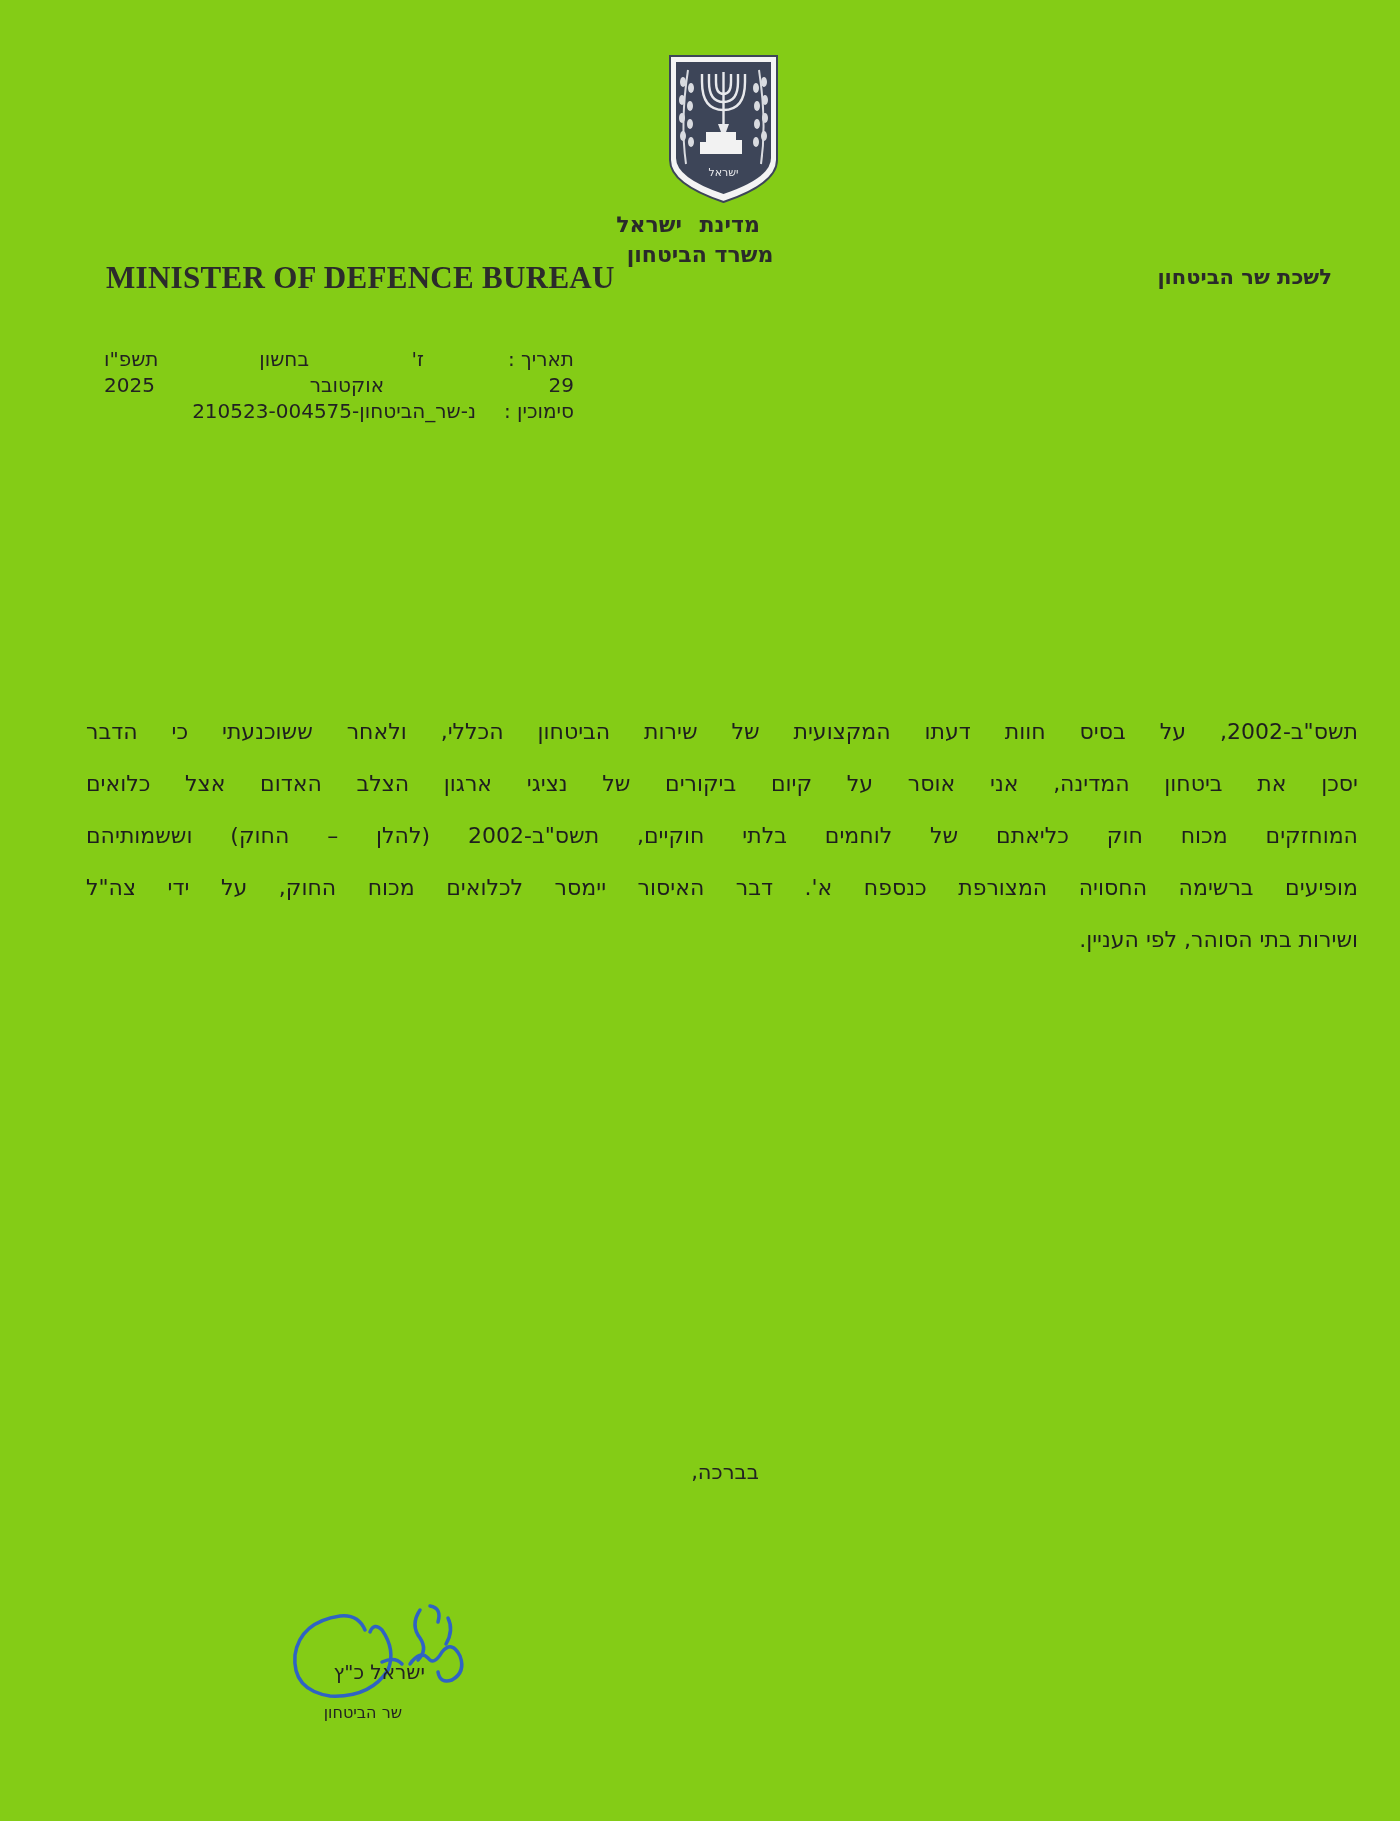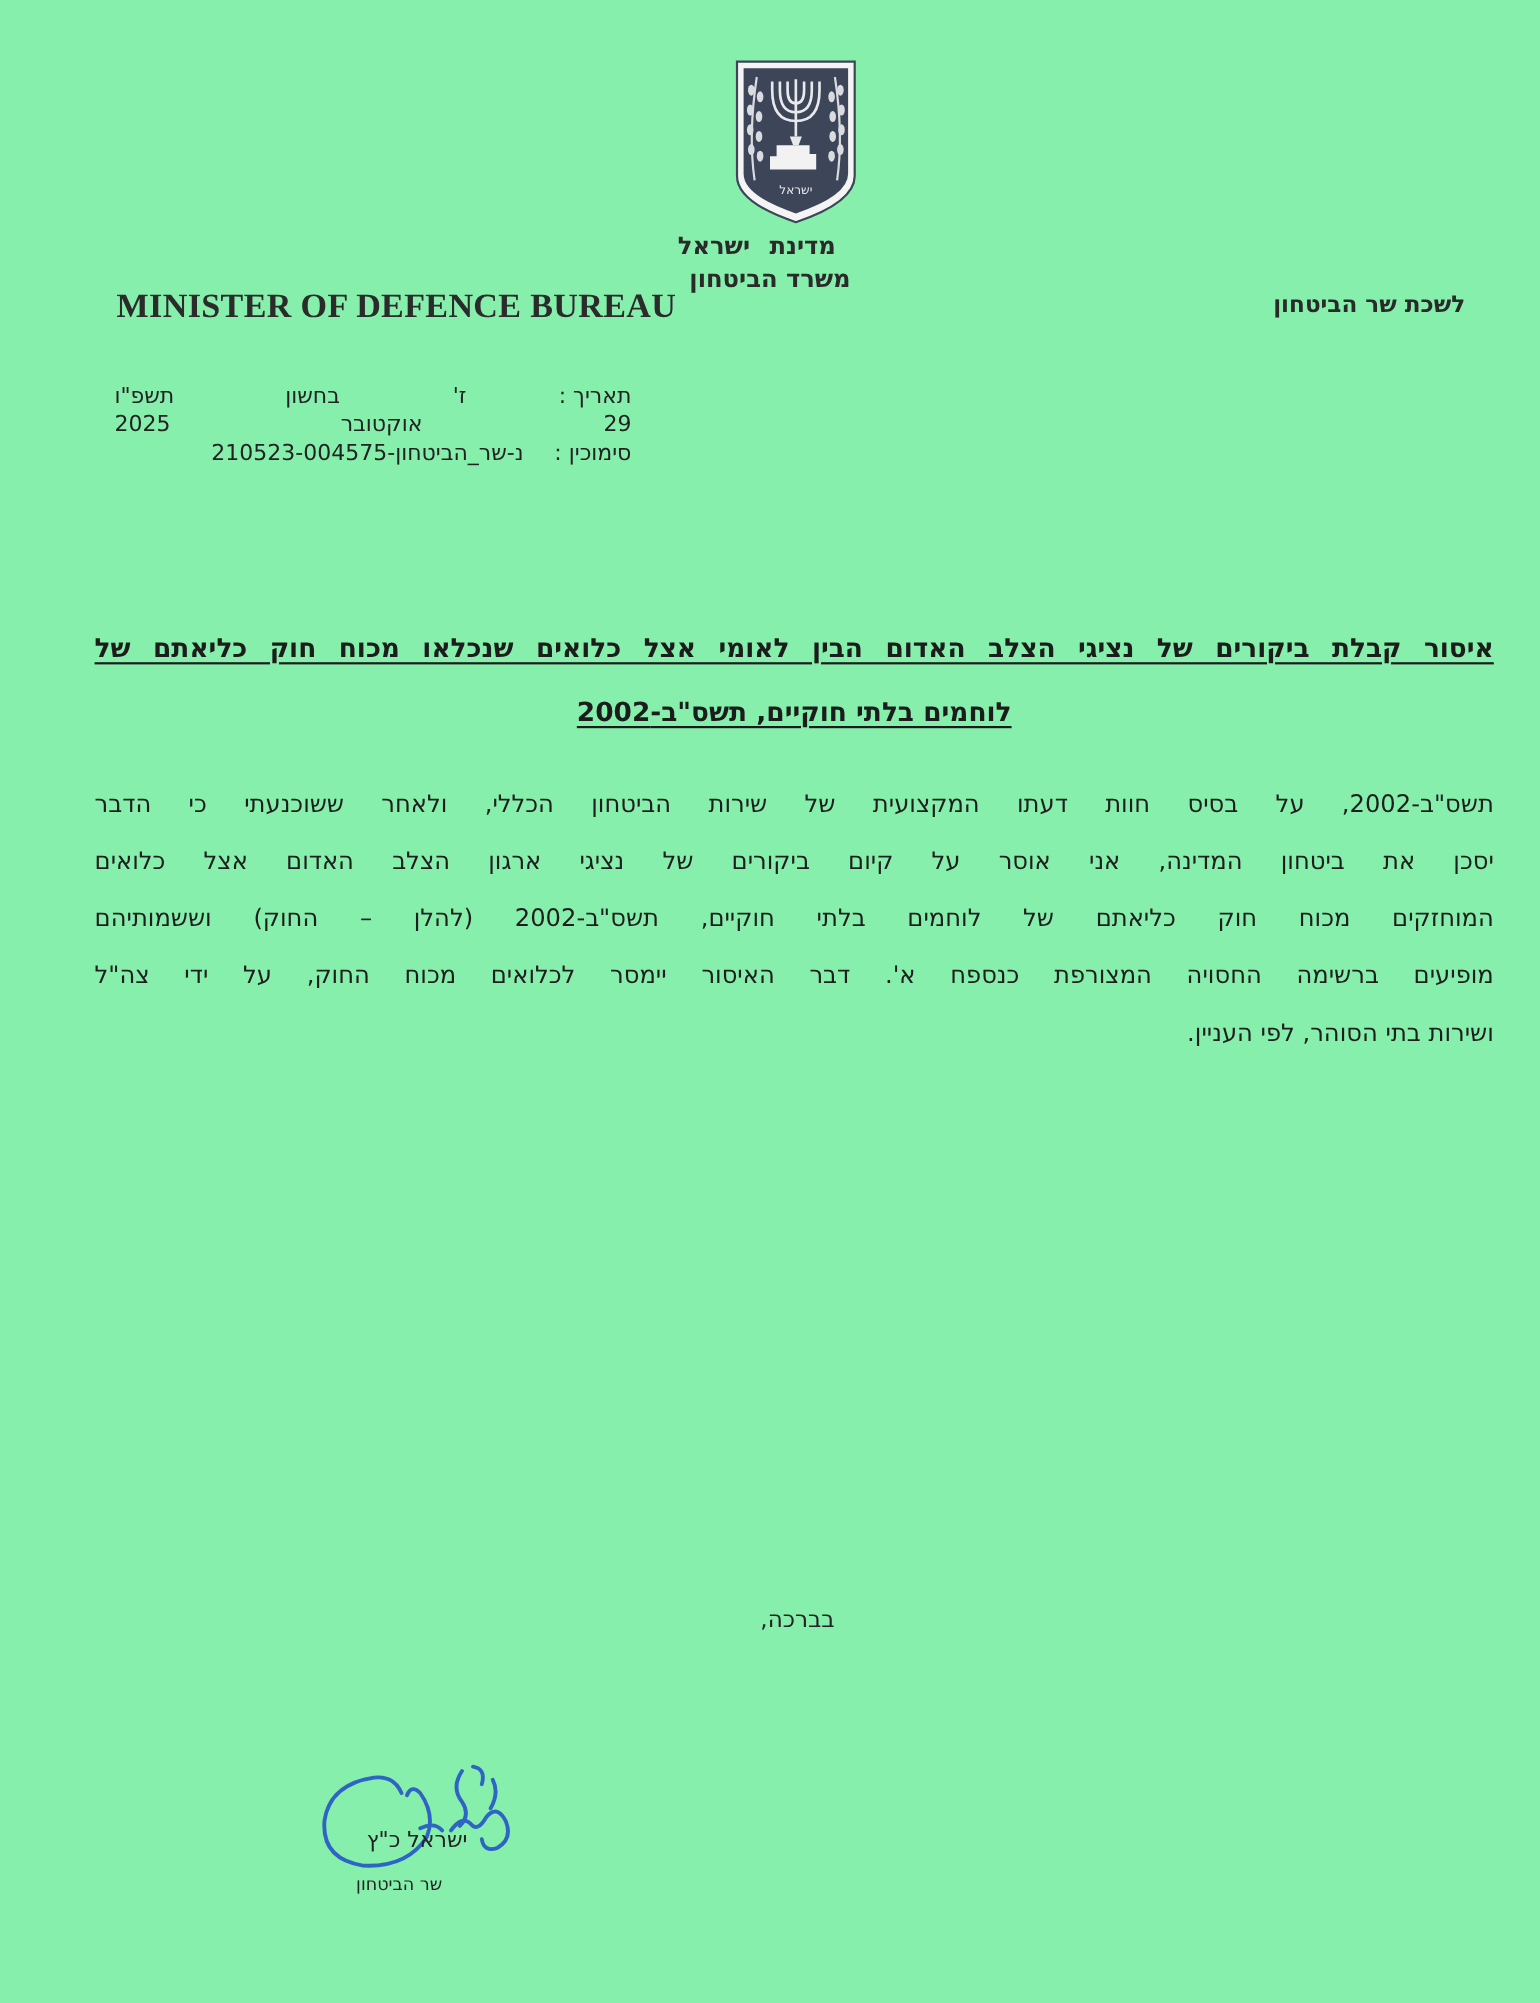--- a/index.html
+++ b/index.html
@@ -12,21 +12,21 @@
       height: 1821px;
       position: relative;
       overflow: hidden;
       color: #1f1f1f;
       font-family: "DejaVu Sans", sans-serif;
     }
     .page {
       position: absolute;
       left: 0; top: 0;
       width: 1400px; height: 1821px;
-      background: #86efac;
+      background: #84cc16;
     }
 
     
     .emblem {
       position: absolute;
       left: 666px;
       top: 52px;
       width: 115px;
       height: 152px;
     }
@@ -234,24 +234,20 @@
       <span class="c-daynum">29</span>
       <span class="c-monthname">אוקטובר</span>
       <span class="c-year">2025</span>
     </div>
     <div class="meta-row">
       <span class="lbl">סימוכין :</span>
       <span class="c-ref">נ-שר_הביטחון-210523-004575</span>
     </div>
   </div>
 
-  <div class="title">
-    <span class="tl tl1">איסור קבלת ביקורים של נציגי הצלב האדום הבין לאומי אצל כלואים שנכלאו מכוח חוק כליאתם של</span>
-    <span class="tl tl2">לוחמים בלתי חוקיים, תשס"ב-2002</span>
-  </div>
 
   <div class="body-text">
     <span class="bl">תשס"ב-2002, על בסיס חוות דעתו המקצועית של שירות הביטחון הכללי, ולאחר ששוכנעתי כי הדבר</span>
     <span class="bl">יסכן את ביטחון המדינה, אני אוסר על קיום ביקורים של נציגי ארגון הצלב האדום אצל כלואים</span>
     <span class="bl">המוחזקים מכוח חוק כליאתם של לוחמים בלתי חוקיים, תשס"ב-2002 (להלן – החוק) וששמותיהם</span>
     <span class="bl">מופיעים ברשימה החסויה המצורפת כנספח א'. דבר האיסור יימסר לכלואים מכוח החוק, על ידי צה"ל</span>
     <span class="bl last">ושירות בתי הסוהר, לפי העניין.</span>
   </div>
 
   <div class="closing">בברכה,</div>

